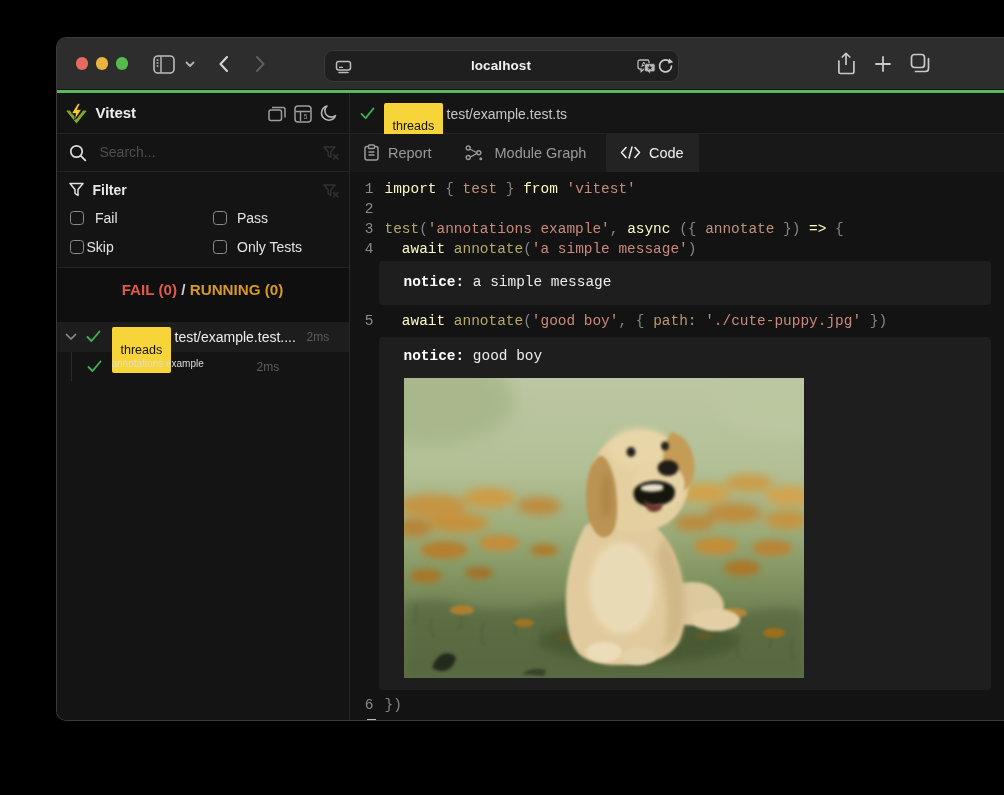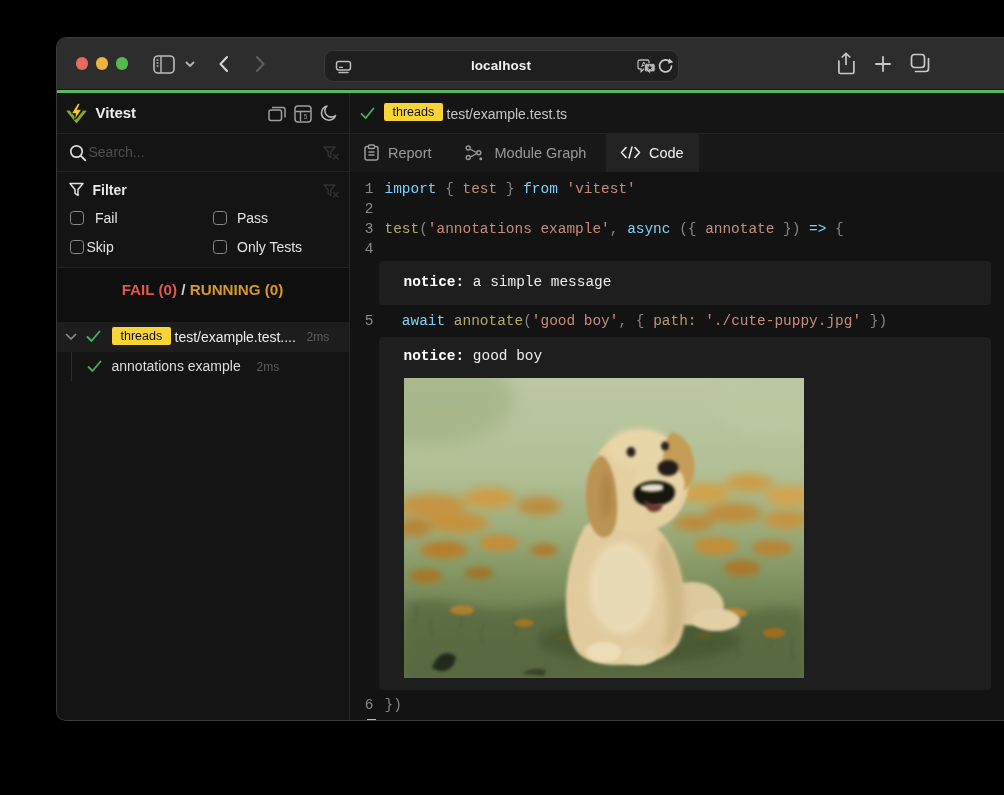--- a/index.html
+++ b/index.html
@@ -23,51 +23,51 @@
 .addr .txt { position:absolute; left:0; right:0; top:7px; text-align:center; color:#f1f1f1;
   font-size:13.5px; font-weight:bold; letter-spacing:.1px; }
 
 .app { position:absolute; left:0; top:54.5px; width:100%; bottom:0; display:flex; }
 .sidebar { width:293px; background:#141414; border-right:1px solid #272727; position:relative; }
 .main { flex:1; position:relative; background:#131313; }
 
 .sb-head { height:41.5px; border-bottom:1px solid #232323; position:relative; }
 .sb-head .title { position:absolute; left:39px; top:11px; font-size:15px; font-weight:bold; color:#eeeeee; }
 .sb-search { height:38px; border-bottom:1px solid #232323; position:relative; }
-.sb-search .ph { position:absolute; left:32px; top:10px; font-size:14px; color:#4f4f4f; }
+.sb-search .ph { position:absolute; left:43px; top:10px; font-size:14px; color:#4f4f4f; }
 .sb-filter { height:96px; position:relative; border-bottom:1px solid #232323; }
 .sb-filter .flabel { position:absolute; left:36px; top:10px; font-size:14px; font-weight:bold; color:#e8e8e8; }
 .cb { position:absolute; width:14px; height:14px; border:1.5px solid #8a8a8a; border-radius:3.5px; }
 .cblabel { position:absolute; font-size:14px; color:#e3e3e3; }
 .summary { position:absolute; left:0; top:175.5px; width:100%; height:54px; background:#0f0f0f;
   text-align:center; font-weight:bold; font-size:15.2px; line-height:20.5px; }
 .summary .l1 { margin-top:12px; }
 .summary .l2 { margin-top:0; }
 .c-fail { color:#e05a4a; } .c-run { color:#d79a27; } .c-pass { color:#36a74a; }
 .c-skip { color:#6c52c2; } .c-sl { color:#cfcfcf; }
 .trow1 { position:absolute; left:0; top:229.5px; width:100%; height:29.5px; background:#1d1d1d; }
 .trow2 { position:absolute; left:0; top:259px; width:100%; height:29.5px; }
 .pill { display:inline-block; background:#f7d438; color:#111; border-radius:2px;
-  font-size:12.5px; font-weight:normal; padding:2px 9px; }
+  font-size:12.5px; font-weight:normal; padding:16px 9px; }
 .ms { color:#5c5c5c; font-size:12px; }
 
 .m-head { height:41.5px; border-bottom:1px solid #232323; position:relative; background:#151515; }
 .m-head .fname { position:absolute; left:97px; top:13.5px; font-size:14px; color:#c6c6c6; }
 
 .tabs { height:37.5px; background:#181818; position:relative; }
 .tab { position:absolute; top:0; height:100%; display:flex; align-items:center; font-size:14.5px; color:#9a9a9a; }
 .tab.active { background:#232323; color:#f0f0f0; }
 .tab.dim { color:#4e4e4e; }
 
 .code { position:absolute; left:0; top:79px; right:0; bottom:0; background:#131313;
   font-family:"Liberation Mono", monospace; font-size:14.45px; line-height:20px; overflow:hidden; }
 .cline { position:relative; height:20px; white-space:pre; }
 .lnum { position:absolute; left:0; width:24px; text-align:right; color:#8b8b8b; }
 .ltext { position:absolute; left:35px; }
-.k { color:#7dd3fc; } .f { color:#b8a965; } .s { color:#c98a7d; }
+.k { color:#fef9c3; } .f { color:#b8a965; } .s { color:#c98a7d; }
 .p { color:#858585; } .v { color:#c0927c; } .prop { color:#bd976a;text-align:center; }
 .notice { margin-left:29px; margin-right:59px; background:#1e1e1e; border-radius:4px;
   color:#ededed; padding-left:25px; }
 .notice b { color:#ffffff; }
 .thumb { position:absolute; right:0; top:79px; width:7px; height:486px; background:#2a2a2a; }
 svg.ic { display:block; }
 </style>
 </head>
 <body>
 <div class="window">
@@ -198,21 +198,21 @@
         </svg>
         <span class="pill" style="position:absolute;left:55px;top:4.5px">threads</span>
         <span style="position:absolute;left:118px;top:6.5px;font-size:14px;color:#ececec">test/example.test....</span>
         <span class="ms" style="position:absolute;left:250px;top:8px">2ms</span>
       </div>
       <div class="trow2">
         <div style="position:absolute;left:14.5px;top:0;width:1px;height:100%;background:#2b2b2b"></div>
         <svg class="ic" style="position:absolute;left:30px;top:8.25px" width="15" height="13" viewBox="0 0 15 13">
           <path d="M1.5 7 L5.5 11 L13.5 1.5" fill="none" stroke="#42b054" stroke-width="1.9" stroke-linecap="round" stroke-linejoin="round"></path>
         </svg>
-        <span style="position:absolute;left:55px;top:6.5px;font-size:14px;color:#dcdcdc">annotations example</span>
+        <span style="position:absolute;left:55px;top:6.5px;font-size:10px;color:#dcdcdc">annotations example</span>
         <span class="ms" style="position:absolute;left:200px;top:8px">2ms</span>
       </div>
     </div>
 
     <div class="main">
       <div class="m-head">
         <svg class="ic" style="position:absolute;left:10px;top:14px" width="15" height="13" viewBox="0 0 16 14">
           <path d="M1.5 7.5 L6 12 L14.5 1.5" fill="none" stroke="#42b054" stroke-width="1.8" stroke-linecap="round" stroke-linejoin="round"></path>
         </svg>
         <span class="pill" style="position:absolute;left:34px;top:10.5px">threads</span>
@@ -238,21 +238,21 @@
           <svg class="ic" style="margin-right:8px" width="21" height="13" viewBox="0 0 21 13">
             <path d="M6 1.5 L1.5 6.5 L6 11.5 M15 1.5 L19.5 6.5 L15 11.5" fill="none" stroke="#ededed" stroke-width="1.6" stroke-linecap="round" stroke-linejoin="round"></path>
             <line x1="12" y1="1" x2="9" y2="12" stroke="#ededed" stroke-width="1.5" stroke-linecap="round"></line>
           </svg>Code</div>
       </div>
       <div class="code">
         <div style="height:7px"></div>
         <div class="cline"><span class="lnum">1</span><span class="ltext"><span class="k">import</span><span class="p"> { </span><span class="v">test</span><span class="p"> } </span><span class="k">from</span> <span class="s">'vitest'</span></span></div>
         <div class="cline"><span class="lnum">2</span></div>
         <div class="cline"><span class="lnum">3</span><span class="ltext"><span class="f">test</span><span class="p">(</span><span class="s">'annotations example'</span><span class="p">,</span> <span class="k">async</span> <span class="p">({</span> <span class="v">annotate</span> <span class="p">})</span> <span class="k">=&gt;</span> <span class="p">{</span></span></div>
-        <div class="cline"><span class="lnum">4</span></div>
+        <div class="cline"><span class="lnum">4</span><span class="ltext">  <span class="k">await</span> <span class="f">annotate</span><span class="p">(</span><span class="s">'a simple message'</span><span class="p">)</span></span></div>
         <div style="height:2px"></div>
         <div class="notice" style="height:44px;padding-top:11px"><b>notice:</b> a simple message</div>
         <div style="height:6px"></div>
         <div class="cline"><span class="lnum">5</span><span class="ltext">  <span class="k">await</span> <span class="f">annotate</span><span class="p">(</span><span class="s">'good boy'</span><span class="p">,</span> <span class="p">{</span> <span class="prop">path:</span> <span class="s">'./cute-puppy.jpg'</span> <span class="p">})</span></span></div>
         <div style="height:6px"></div>
         <div class="notice" style="height:353px;padding-top:9px">
           <b>notice:</b> good boy
           <div style="margin-top:12px;width:400px;height:300px">
 <svg width="400" height="300" viewBox="0 0 400 300">
 <defs>

